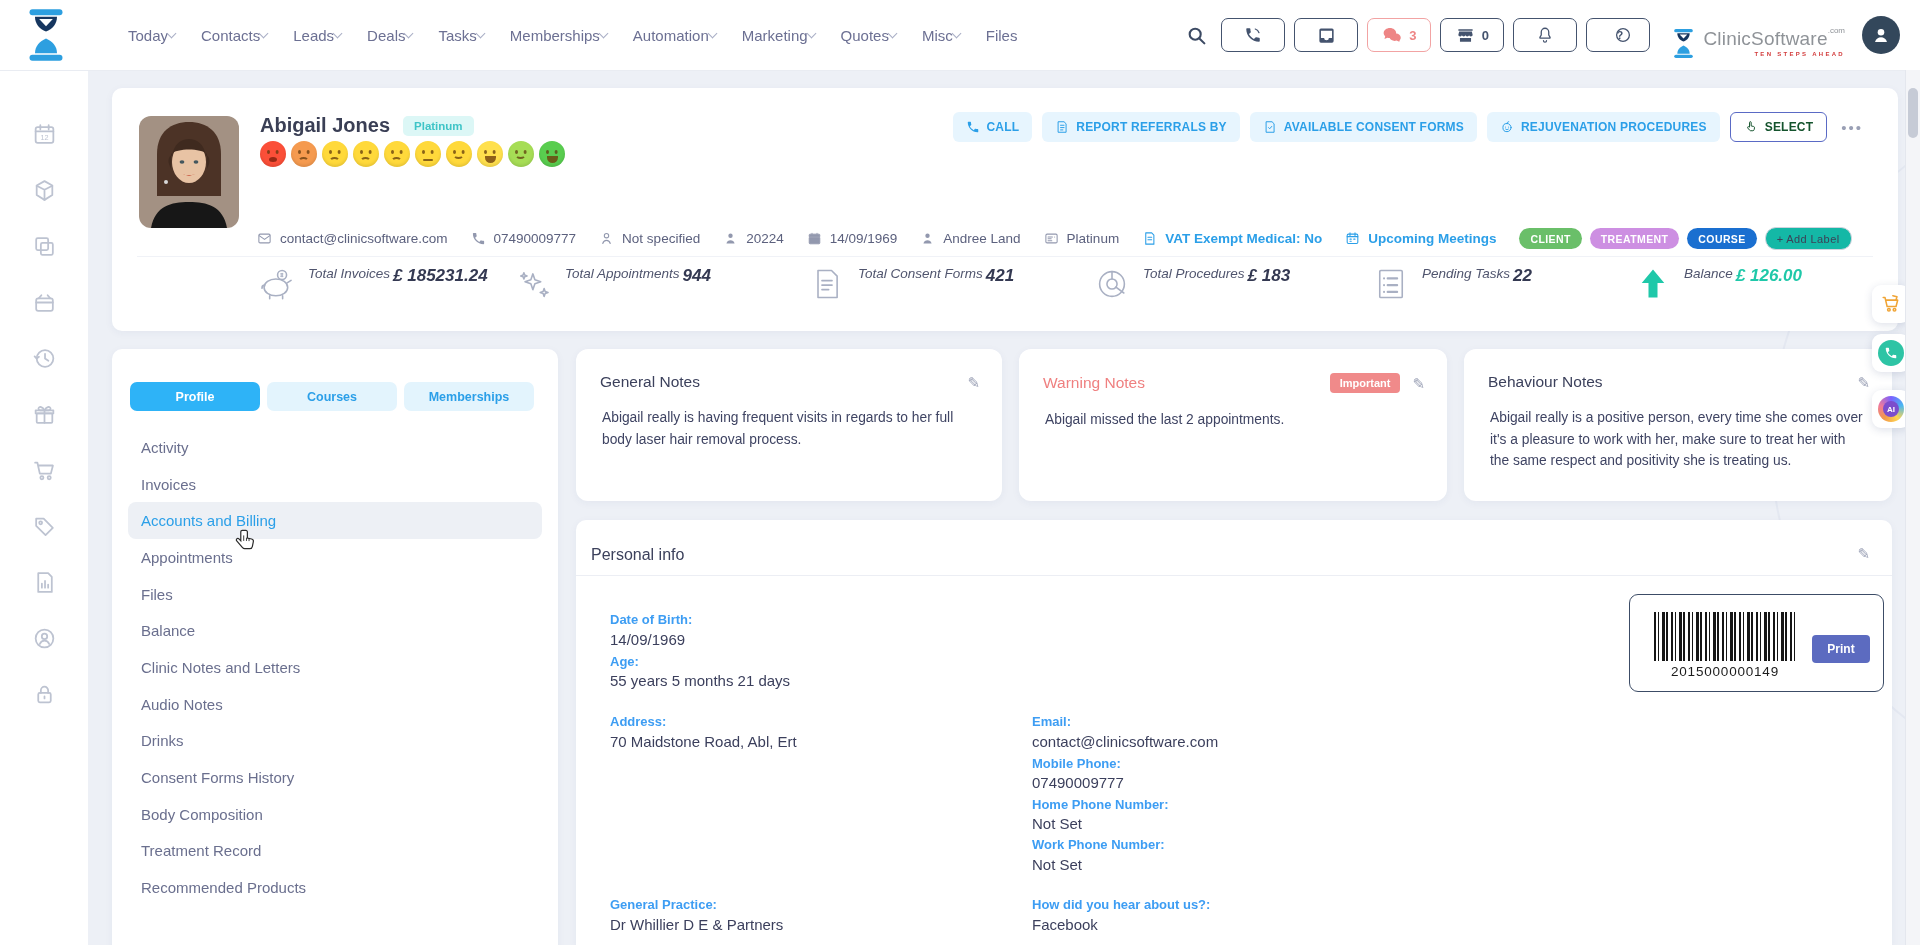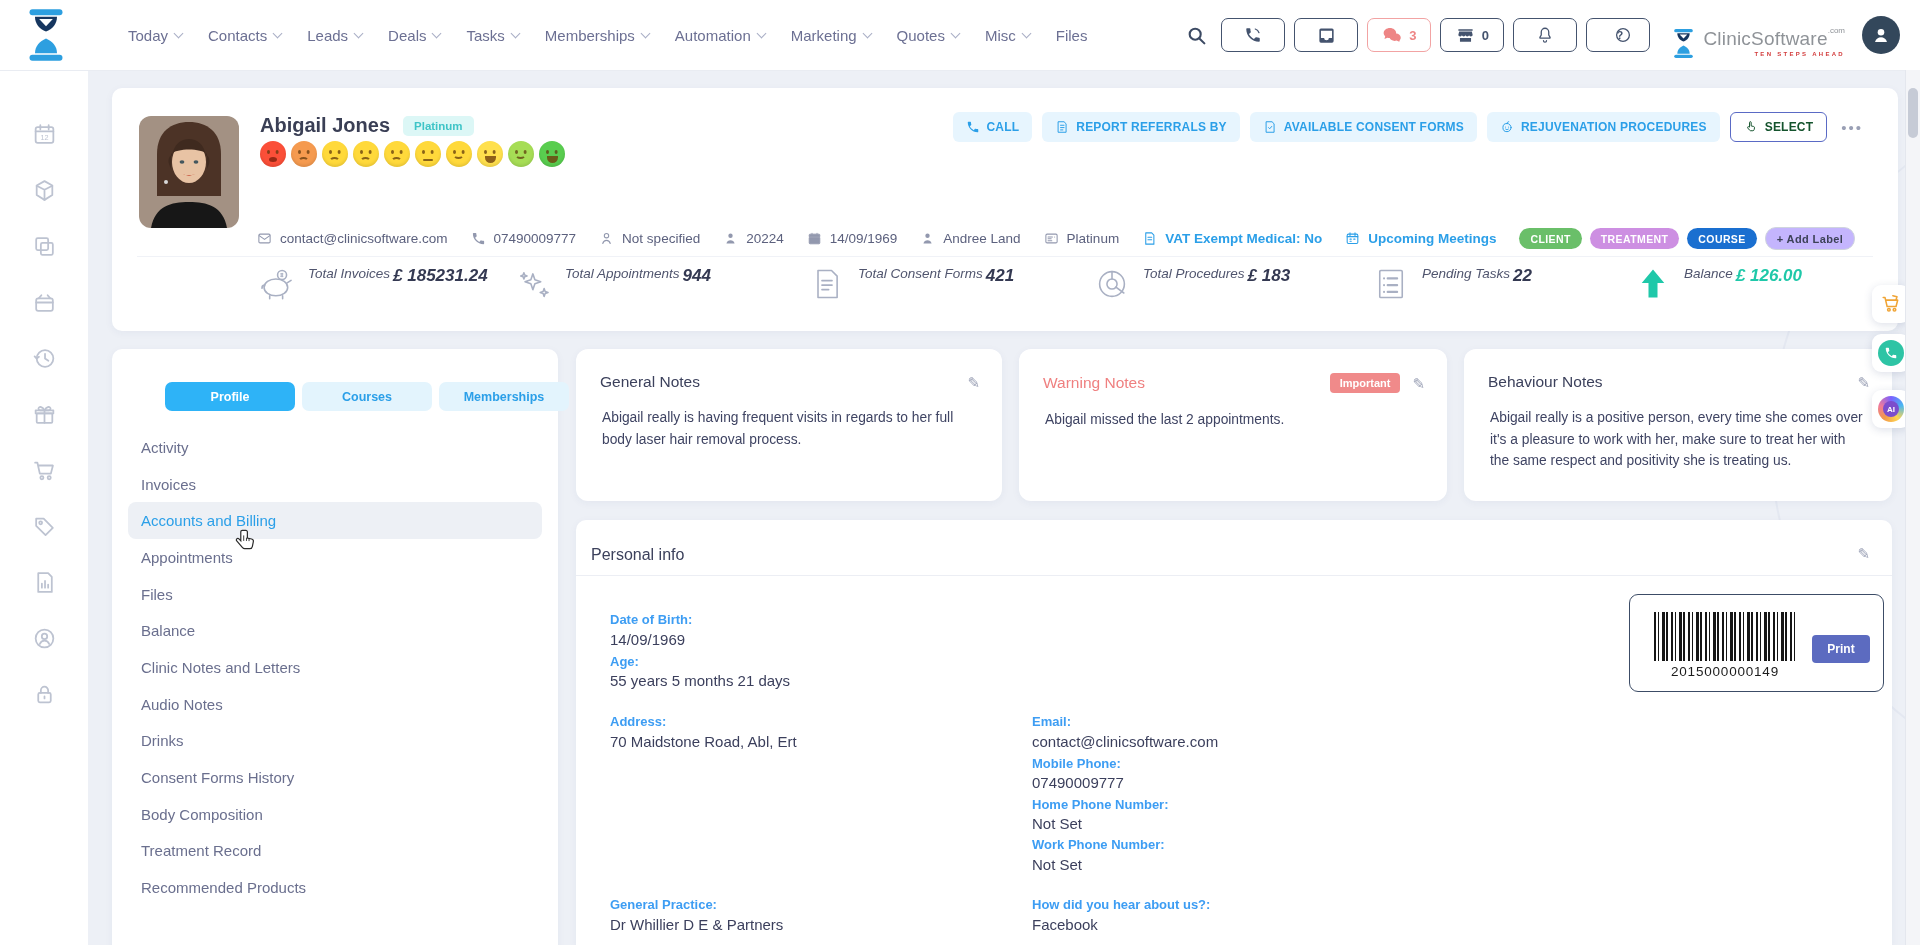--- a/index.html
+++ b/index.html
@@ -6,21 +6,21 @@
   body{font-family:"Liberation Sans",sans-serif;}
   .screen{position:relative;width:1920px;height:945px;background:#edf0f6;overflow:hidden;}
   svg{display:block;}
   .ic{fill:none;stroke:currentColor;stroke-width:1.7;stroke-linecap:round;stroke-linejoin:round;}
   .icf{fill:currentColor;stroke:none;}
 
   
   .topbar{position:absolute;left:0;top:0;width:1920px;height:70px;background:#fff;z-index:30;box-shadow:0 1px 0 #e9ecf2;}
   .logo-mini{position:absolute;left:24px;top:7px;}
   .mainnav{position:absolute;left:128px;top:0;height:70px;display:flex;align-items:center;gap:26px;font-size:15px;color:#6c7093;}
-  .nav-item{display:flex;align-items:center;gap:7px;cursor:pointer;white-space:nowrap;}
+  .nav-item{display:flex;align-items:center;cursor:pointer;white-space:nowrap;}
   .chev{width:6px;height:6px;border-right:1.6px solid #a9aec5;border-bottom:1.6px solid #a9aec5;transform:rotate(45deg);margin-top:-3px;}
   .topright{position:absolute;right:20px;top:0;height:70px;display:flex;align-items:center;gap:9px;}
   .sbtn{color:#3c4a63;margin-right:5px;cursor:pointer;}
   .tbtn{height:32px;min-width:42px;padding:0 10px;border:1.5px solid #44536e;border-radius:7px;display:flex;align-items:center;justify-content:center;gap:7px;color:#44536e;background:#fff;cursor:pointer;font-size:13px;font-weight:700;}
   .tbtn.salmon{border-color:#f2a3a3;color:#ee8585;}
   .brand{display:flex;align-items:flex-start;gap:7px;margin:17px 8px 0 12px;cursor:pointer;}
   .brand-col{display:flex;flex-direction:column;align-items:flex-end;}
   .brand-line{display:flex;align-items:flex-start;}
   .brand-name{font-size:19px;color:#8f9398;letter-spacing:.2px;line-height:22px;}
   .brand-tld{font-size:8px;color:#8f9398;margin-top:-2px;}
@@ -51,31 +51,31 @@
   .actions{position:absolute;top:24px;right:35px;display:flex;align-items:center;gap:10px;}
   .abtn{height:30px;padding:0 13px;background:#e7f5fe;color:#2b9fe8;font-size:12px;font-weight:700;border-radius:6px;display:flex;align-items:center;gap:7px;letter-spacing:.2px;cursor:pointer;white-space:nowrap;border:none;}
   .abtn.outline{background:#fff;border:1.5px solid #5a6ac5;color:#14532d;}
   .more{color:#9aa0b5;font-size:15px;letter-spacing:2px;cursor:pointer;margin-left:4px;}
   .crow{position:absolute;left:145px;top:139px;display:flex;align-items:center;gap:23px;font-size:13.5px;color:#5c617e;}
   .ci{display:flex;align-items:center;gap:8px;white-space:nowrap;}
   .ci .cico{color:#9298ae;}
   .ci.bluelink{color:#2b9fe8;font-weight:600;cursor:pointer;}
   .ci.bluelink .cico{color:#2b9fe8;}
   .pill{height:21px;padding:0 11px;border-radius:11px;color:#fff;font-size:10.5px;font-weight:700;letter-spacing:.4px;display:flex;align-items:center;cursor:pointer;}
-  .pill.addl{background:#c4b5fd;border:1px solid #cfd4de;color:#3c4157;font-weight:700;font-size:11px;}
+  .pill.addl{background:#14b8a6;border:1px solid #cfd4de;color:#3c4157;font-weight:400;font-size:11px;}
   .cdivider{position:absolute;left:25px;right:25px;top:168px;height:1px;background:#f0f2f7;}
   .stat{position:absolute;top:178px;display:flex;gap:13px;align-items:flex-start;color:#a9b0c3;}
   .stat .txt{display:flex;flex-direction:row;gap:3px;font-style:italic;}
   .stat .sl{font-size:13.5px;color:#50556e;}
   .stat .sv{font-size:17px;font-weight:700;color:#343952;}
   .stat .sv.teal{color:#1fc8a9;}
 
   
   .left-card{left:112px;top:349px;width:446px;height:640px;border-radius:10px;}
-  .tabs{position:absolute;left:18px;top:33px;display:flex;gap:7px;margin-left:35px;}
+  .tabs{position:absolute;left:18px;top:33px;display:flex;gap:7px;}
   .tab{width:130px;height:29px;border-radius:7px;background:#e3f4fd;color:#2b9fe8;font-size:12.5px;font-weight:700;display:flex;align-items:center;justify-content:center;cursor:pointer;}
   .tab.active{background:#2eb3f7;color:#fff;}
   .menu{position:absolute;left:0;right:0;top:80px;}
   .mi{height:36.7px;margin:0 16px;padding:0 13px;display:flex;align-items:center;font-size:15px;color:#6a6f8e;border-radius:8px;cursor:pointer;}
   .mi.active{background:#edf0f5;color:#2b9fe8;}
 
   
   .ncard{height:152px;border-radius:12px;}
   .nhead{display:flex;align-items:center;padding:24px 22px 0 24px;}
   .ntitle{font-size:15.5px;color:#3c415c;}

